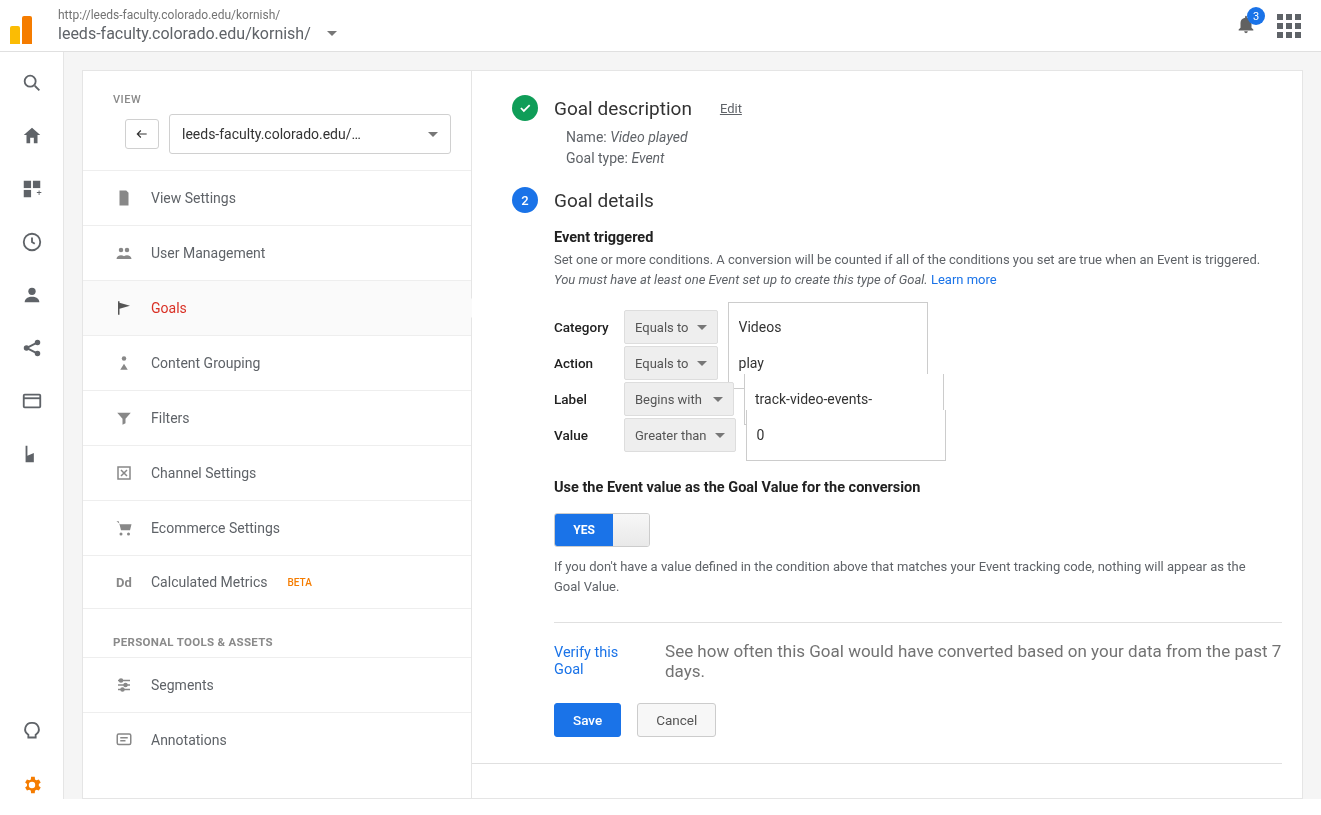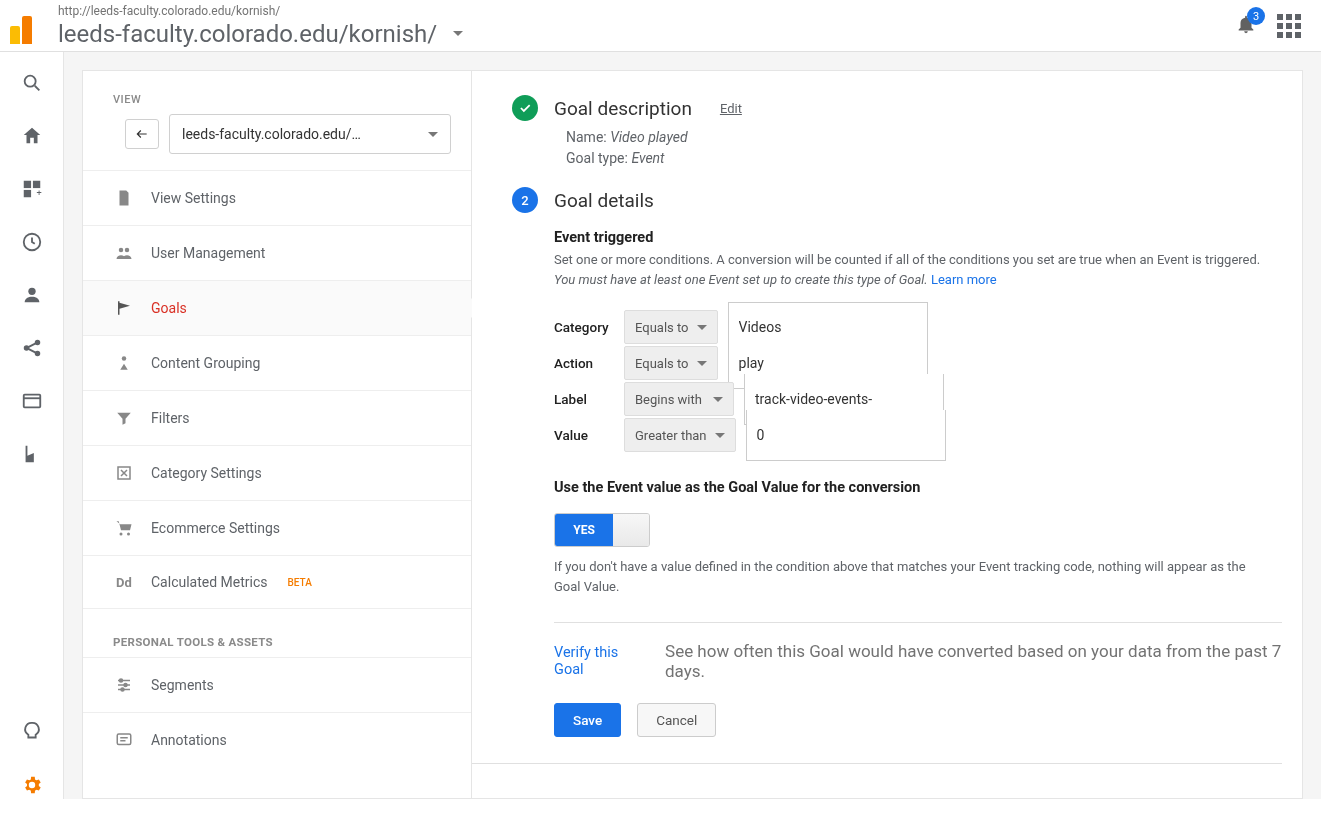--- a/index.html
+++ b/index.html
@@ -5,21 +5,21 @@
 * { margin:0; padding:0; box-sizing:border-box; font-family:Roboto,Arial,sans-serif; }
 body { background:#fff; color:#333; font-size:13px; }
 
 
 .topbar { height:52px; border-bottom:1px solid #e0e0e0; display:flex; align-items:center; padding:0 12px 0 4px; }
 .ga-logo { width:36px; height:36px; margin:0 12px 0 6px; display:flex; align-items:flex-end; }
 .ga-logo .bar1 { width:10px; height:18px; background:#fbbc04; border-radius:2px 2px 0 0; margin-right:2px; }
 .ga-logo .bar2 { width:10px; height:28px; background:#f57c00; border-radius:2px 2px 0 0; }
 .top-titles { flex:1; }
 .url-small { color:#737373; font-size:12px; }
-.url-big { font-size:24px; color:#5f6368; display:flex; align-items:center; gap:16px; margin-top:2px;}
+.url-big { font-size:16px; color:#5f6368; display:flex; align-items:center; gap:16px; margin-top:2px;}
 .top-right { display:flex; align-items:center; gap:20px; padding-right:8px;}
 .bell { position:relative; color:#616161; }
 .bell-badge { position:absolute; top:-6px; right:-8px; background:#1a73e8; color:#fff; border-radius:50%; width:18px; height:18px; font-size:11px; display:flex; align-items:center; justify-content:center; }
 .apps-grid { display:grid; grid-template-columns:repeat(3,6px); grid-template-rows:repeat(3,6px); gap:3px; }
 .apps-grid span { width:6px; height:6px; background:#5f6368; }
 
 
 .page { display:flex; height:calc(100vh - 68px); }
 .leftrail { width:64px; border-right:1px solid #e5e5e5; display:flex; flex-direction:column; align-items:center; padding-top:20px; gap:28px; color:#5f6368; }
 .leftrail .spacer { flex:1; }
@@ -232,21 +232,21 @@
             </span>
             <span>Filters</span>
           </div>
           <div class="nav-item">
             <span class="nav-icon">
               <svg width="18" height="18" viewBox="0 0 24 24" fill="none" stroke="currentColor" stroke-width="2">
                 <rect x="4" y="4" width="16" height="16"></rect>
                 <path d="M8 8l8 8M16 8l-8 8"></path>
               </svg>
             </span>
-            <span>Category Settings</span>
+            <span>Channel Settings</span>
           </div>
           <div class="nav-item">
             <span class="nav-icon">
               <svg width="20" height="18" viewBox="0 0 24 24" fill="currentColor">
                 <circle cx="8" cy="20" r="2"></circle>
                 <circle cx="18" cy="20" r="2"></circle>
                 <path d="M2 3h3l3 12h12l2-8H7"></path>
               </svg>
             </span>
             <span>Ecommerce Settings</span>

